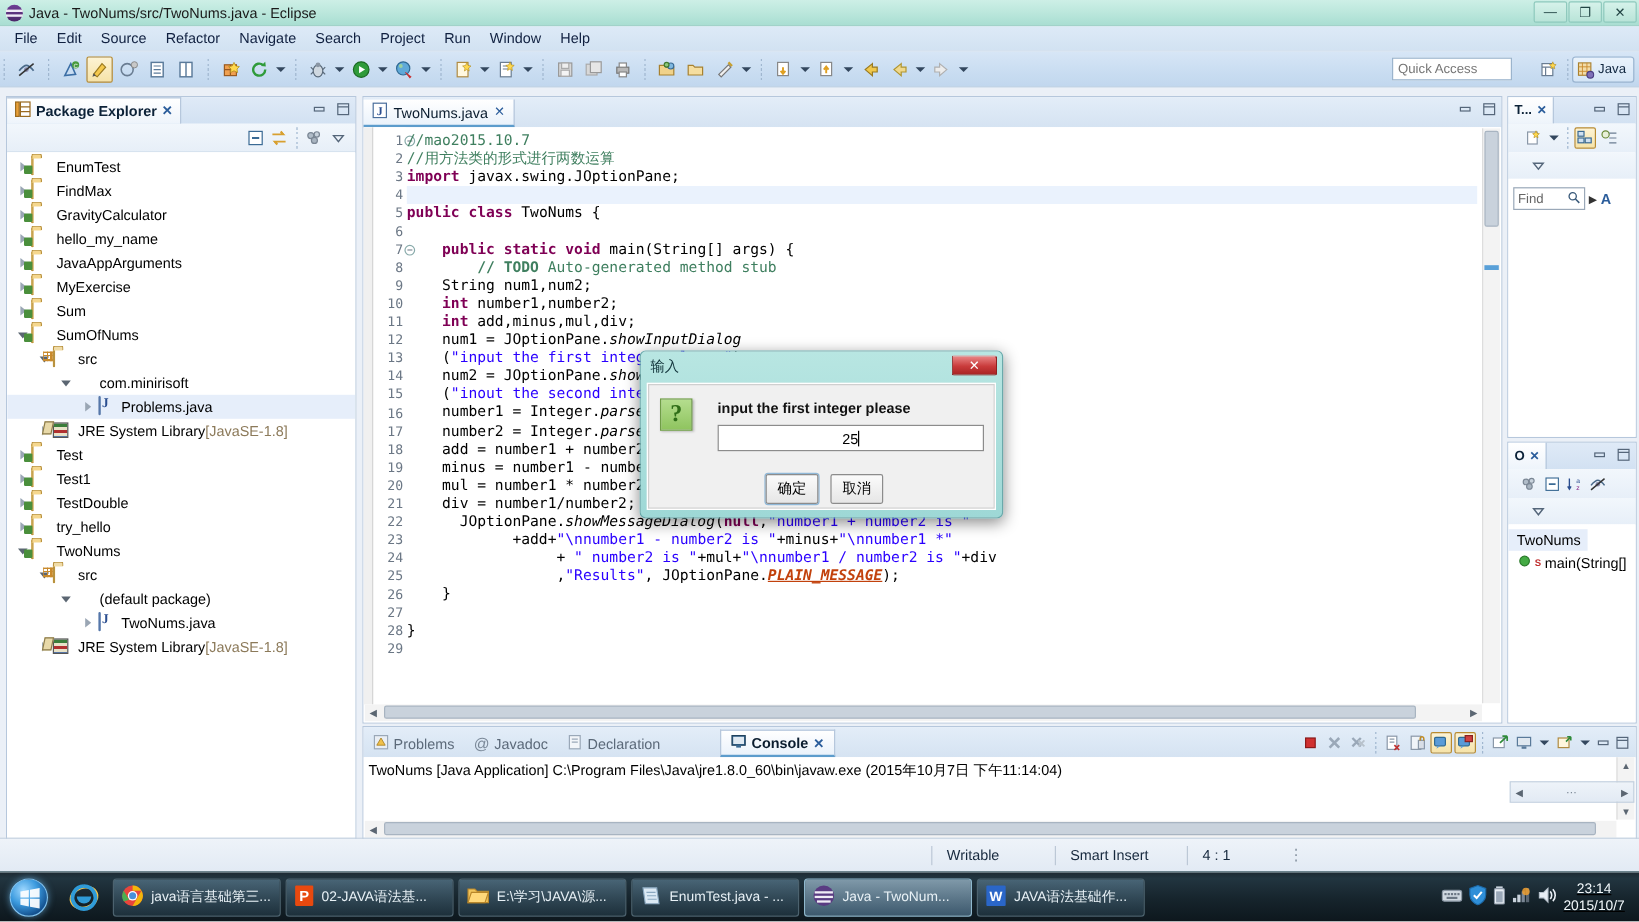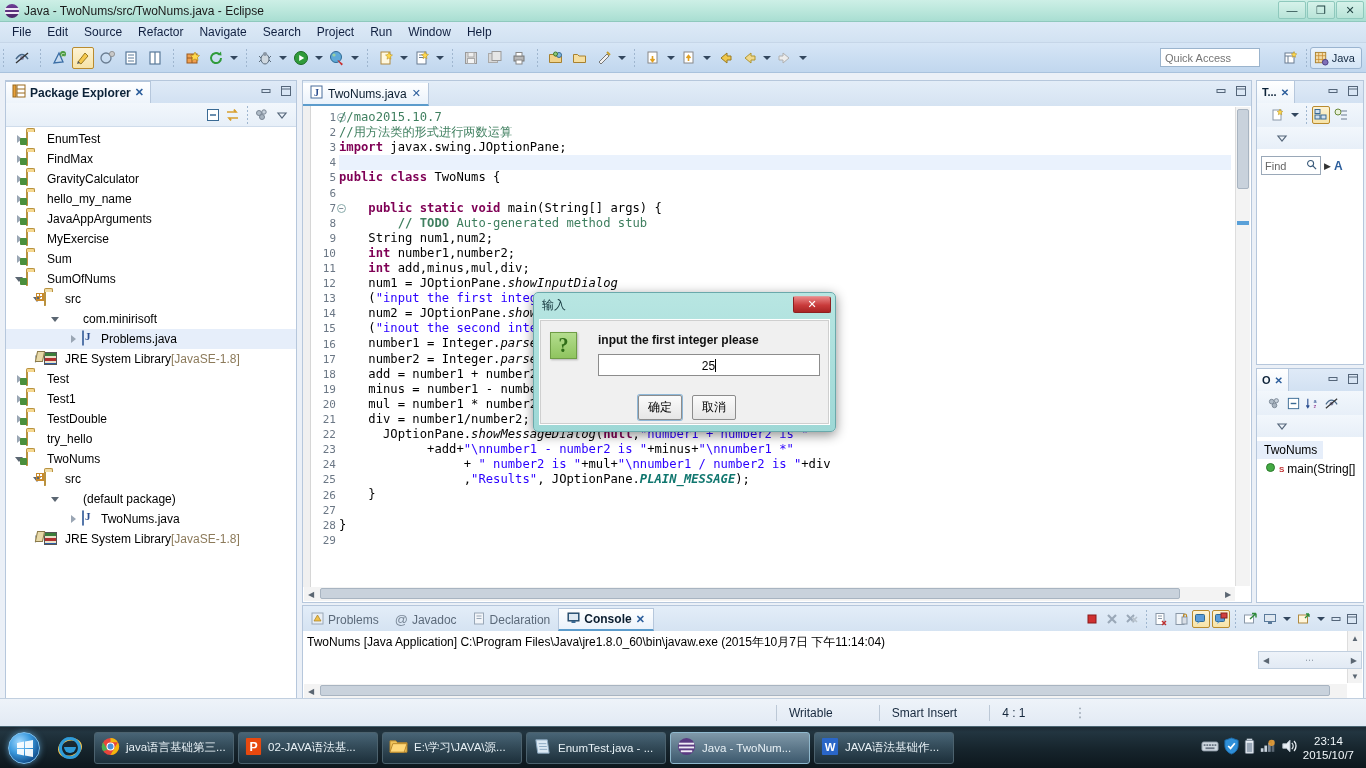--- a/index.html
+++ b/index.html
@@ -163,33 +163,33 @@
     position:absolute; right:2px; width:26px; text-align:right;
     font-family: "DejaVu Sans Mono","Liberation Mono", monospace;
     font-size: 11px; color:#6b7785; line-height:15.1px;
   }
   .fold { position:absolute; left:-10px; width:9px; height:9px; border:1px solid #8aa; border-radius:50%; font-size:8px; line-height:7px; text-align:center; color:#456; background:#fff; }
   .k { color:#7f0055; font-weight:bold; }
   .s { color:#2a00ff; }
   .c { color:#3f7f5f; }
   .tdo { color:#3f7f5f; font-weight:bold; }
   .f { font-style: italic; }
-  .st { color:#0f766e; font-style: italic; font-weight:bold; }
+  .st { color:#c2410c; font-style: italic; font-weight:bold;text-decoration:underline; }
   .hl-line { position:absolute; left:36px; right:20px; height:15px; background:#eaf2fd; }
   .vscroll { position:absolute; right:1px; top:26px; width:15px; bottom:16px; background:#f3f3f3; border-left:1px solid #ddd; }
   .vthumb { position:absolute; left:1px; top:2px; width:12px; height:80px; background:#c9d2dc; border:1px solid #a8b4c1; border-radius:2px; }
   .hscroll { position:absolute; left:1px; right:16px; bottom:1px; height:14px; background:#f3f3f3; }
   .hthumb { position:absolute; left:16px; top:1px; width:860px; height:11px; background:#c9d2dc; border:1px solid #a8b4c1; border-radius:2px; }
   .sarrow { position:absolute; width:14px; height:14px; display:flex; align-items:center; justify-content:center; font-size:8px; color:#5b6672; }
 
   
   .bottom-pane { position:absolute; background:#fff; border:1px solid #b6c7dc; }
   .ctabbar { height:25px; background:linear-gradient(to bottom,#e3edf8,#d5e3f2); display:flex; align-items:flex-end; position:relative; }
   .ctab { height:23px; display:flex; align-items:center; gap:4px; padding:0 8px; font-size:12px; color:#5c6a7a; cursor:default; }
-  .ctab.active { background:linear-gradient(to bottom,#ffffff,#eaf2fb); border-top:1px solid #b6c7dc; border-left:1px solid #b6c7dc; border-right:1px solid #b6c7dc; border-bottom:2px solid #5c9ccc; color:#0a1c2e; font-weight:bold;}
+  .ctab.active { background:linear-gradient(to bottom,#ffffff,#eaf2fb); border-top:1px solid #b6c7dc; border-left:1px solid #b6c7dc; border-right:1px solid #b6c7dc; border-bottom:2px solid #5c9ccc; color:#0a1c2e; font-weight:bold;margin-left:42px;}
   .ctools { position:absolute; right:4px; top:2px; display:flex; align-items:center; gap:2px; }
   .console-body { position:absolute; left:0; right:0; top:25px; bottom:0; background:#fff; }
   .console-line { font-size:12px; color:#000; padding:3px 4px; white-space:nowrap; }
 
   
   .rtab { height:22px; display:flex; align-items:center; gap:4px; padding:0 5px;
     background:linear-gradient(to bottom,#ffffff,#eef4fb); border-right:1px solid #b6c7dc;
     font-size:11px; color:#0c2238; font-weight:bold; cursor:default; }
 
   
@@ -211,21 +211,21 @@
     background: radial-gradient(circle at 35% 30%, #9fd8ff 0%, #3b9ade 40%, #14518f 75%, #0a2b52 100%);
     border:1px solid #7fc2f0; box-shadow: 0 0 6px rgba(120,200,255,.6); position:relative; }
   .taskitem {
     height:32px; min-width:140px; max-width:148px; margin:0 2px; padding:0 6px;
     display:flex; align-items:center; gap:6px; cursor:default;
     border:1px solid #4c626e; border-radius:3px;
     background: linear-gradient(to bottom, rgba(120,160,185,.45), rgba(40,65,80,.55));
     color:#e8f1f6; font-size:11.5px; white-space:nowrap; overflow:hidden;
   }
   .taskitem.active { background: linear-gradient(to bottom, rgba(190,220,240,.6), rgba(90,130,160,.6)); border-color:#8fb8cd; }
-  .tray { margin-left:auto; display:flex; align-items:center; gap:4px; padding-right:8px; }
+  .tray { margin-left:auto; display:flex; align-items:center; gap:4px; padding-right:8px;text-decoration:underline; }
   .clock { color:#f2f8fb; font-size:11.5px; text-align:center; line-height:14px; padding-right:4px; }
 
   
   .dialog {
     position:absolute; left:533px; top:292px; width:303px; height:140px;
     background: linear-gradient(to bottom,#b8e6e2,#9ed8d6);
     border:1px solid #6aa9ab; border-radius:5px;
     box-shadow: 0 3px 12px rgba(0,0,0,.45);
     text-align: center;
   }

